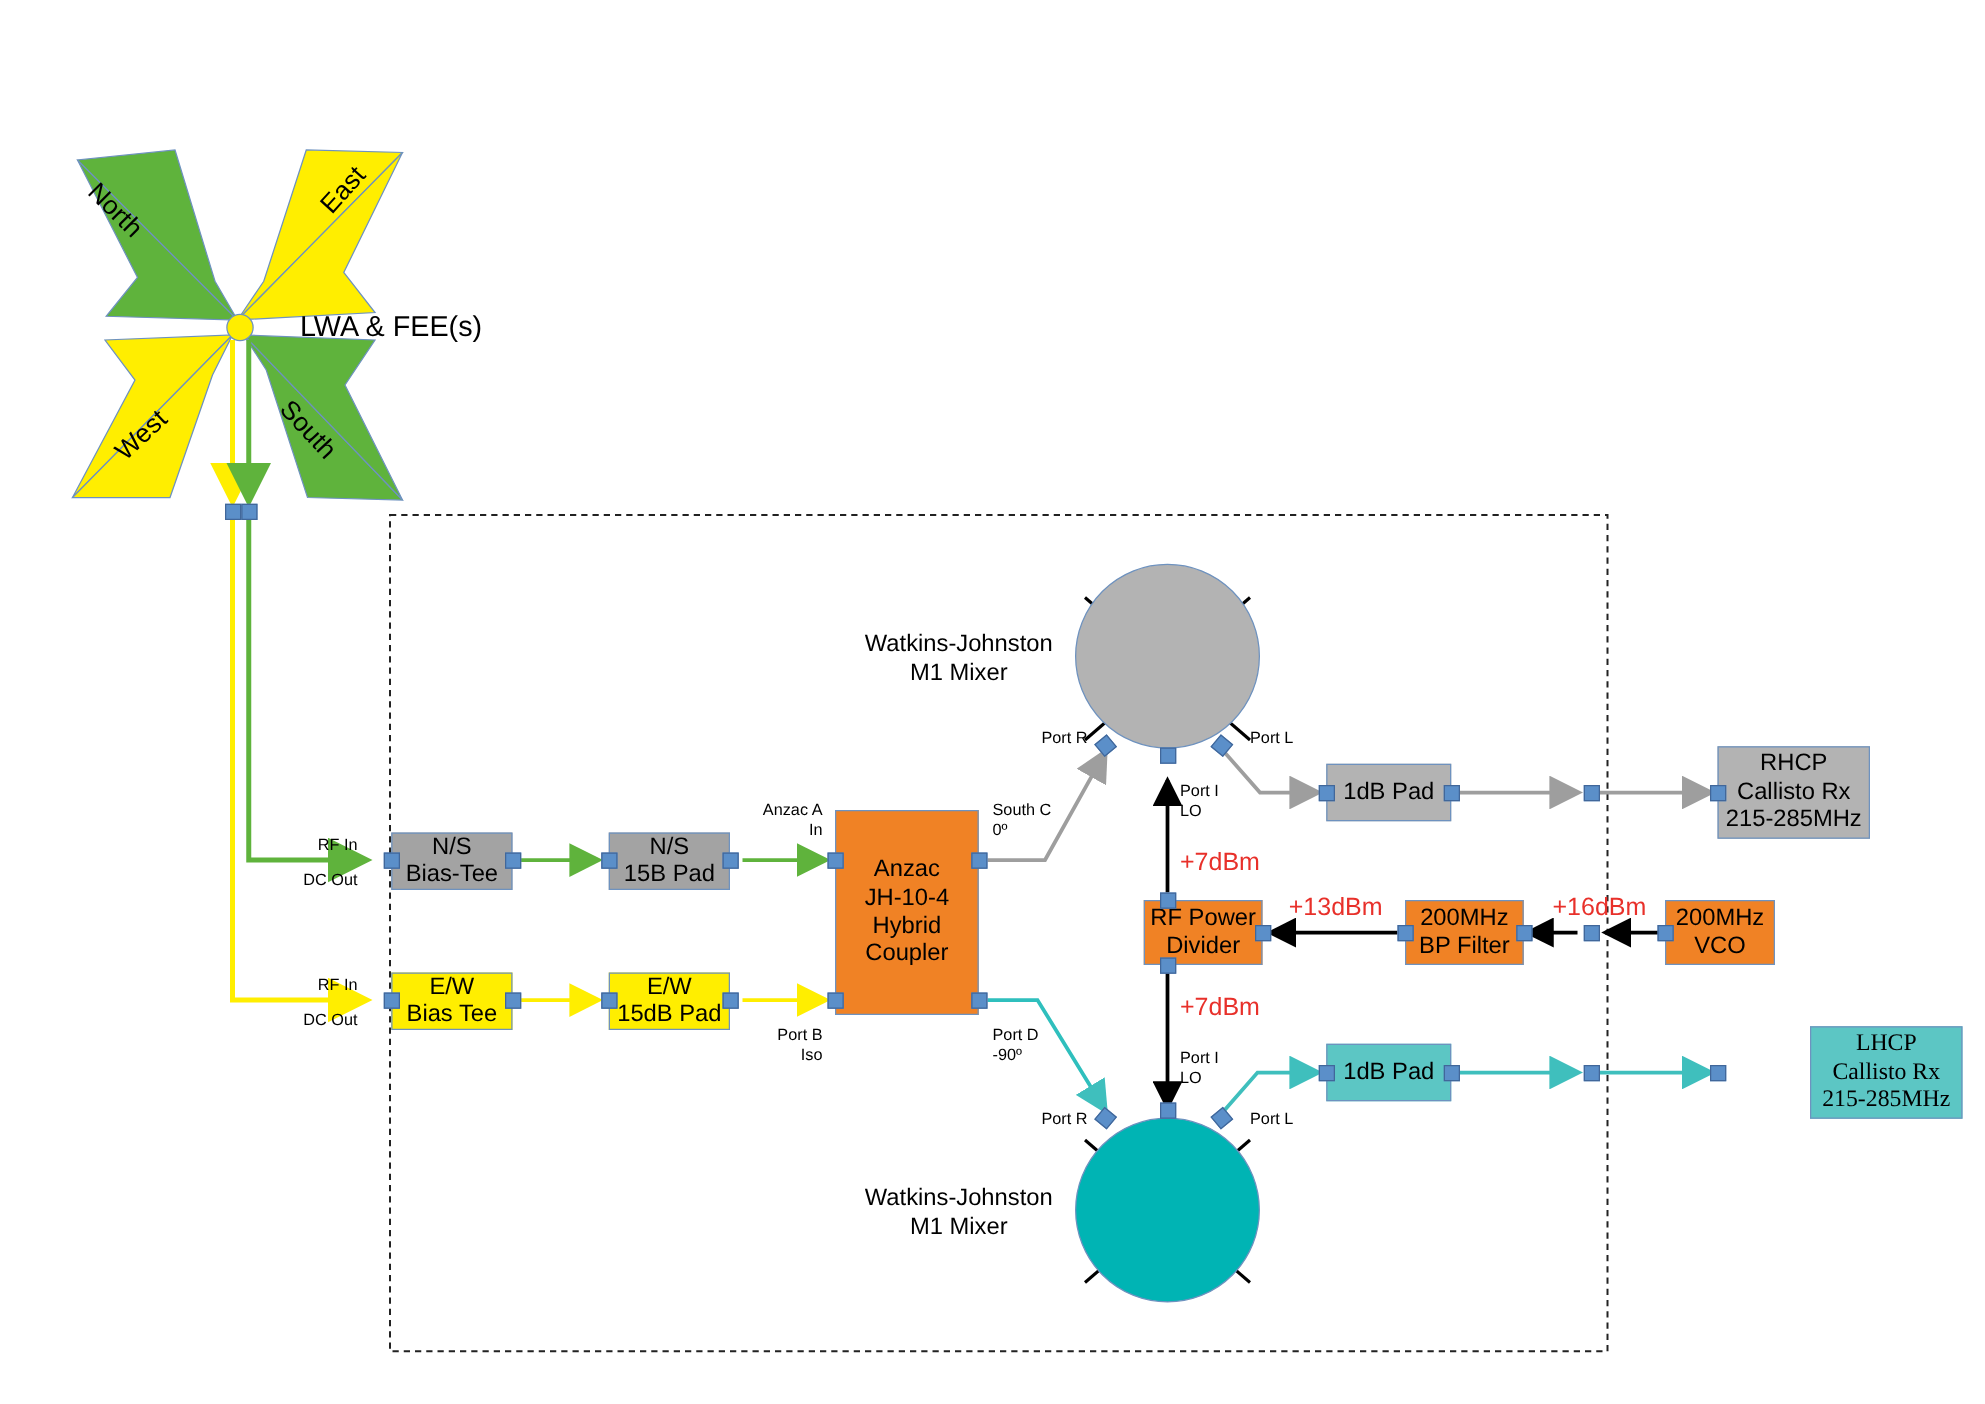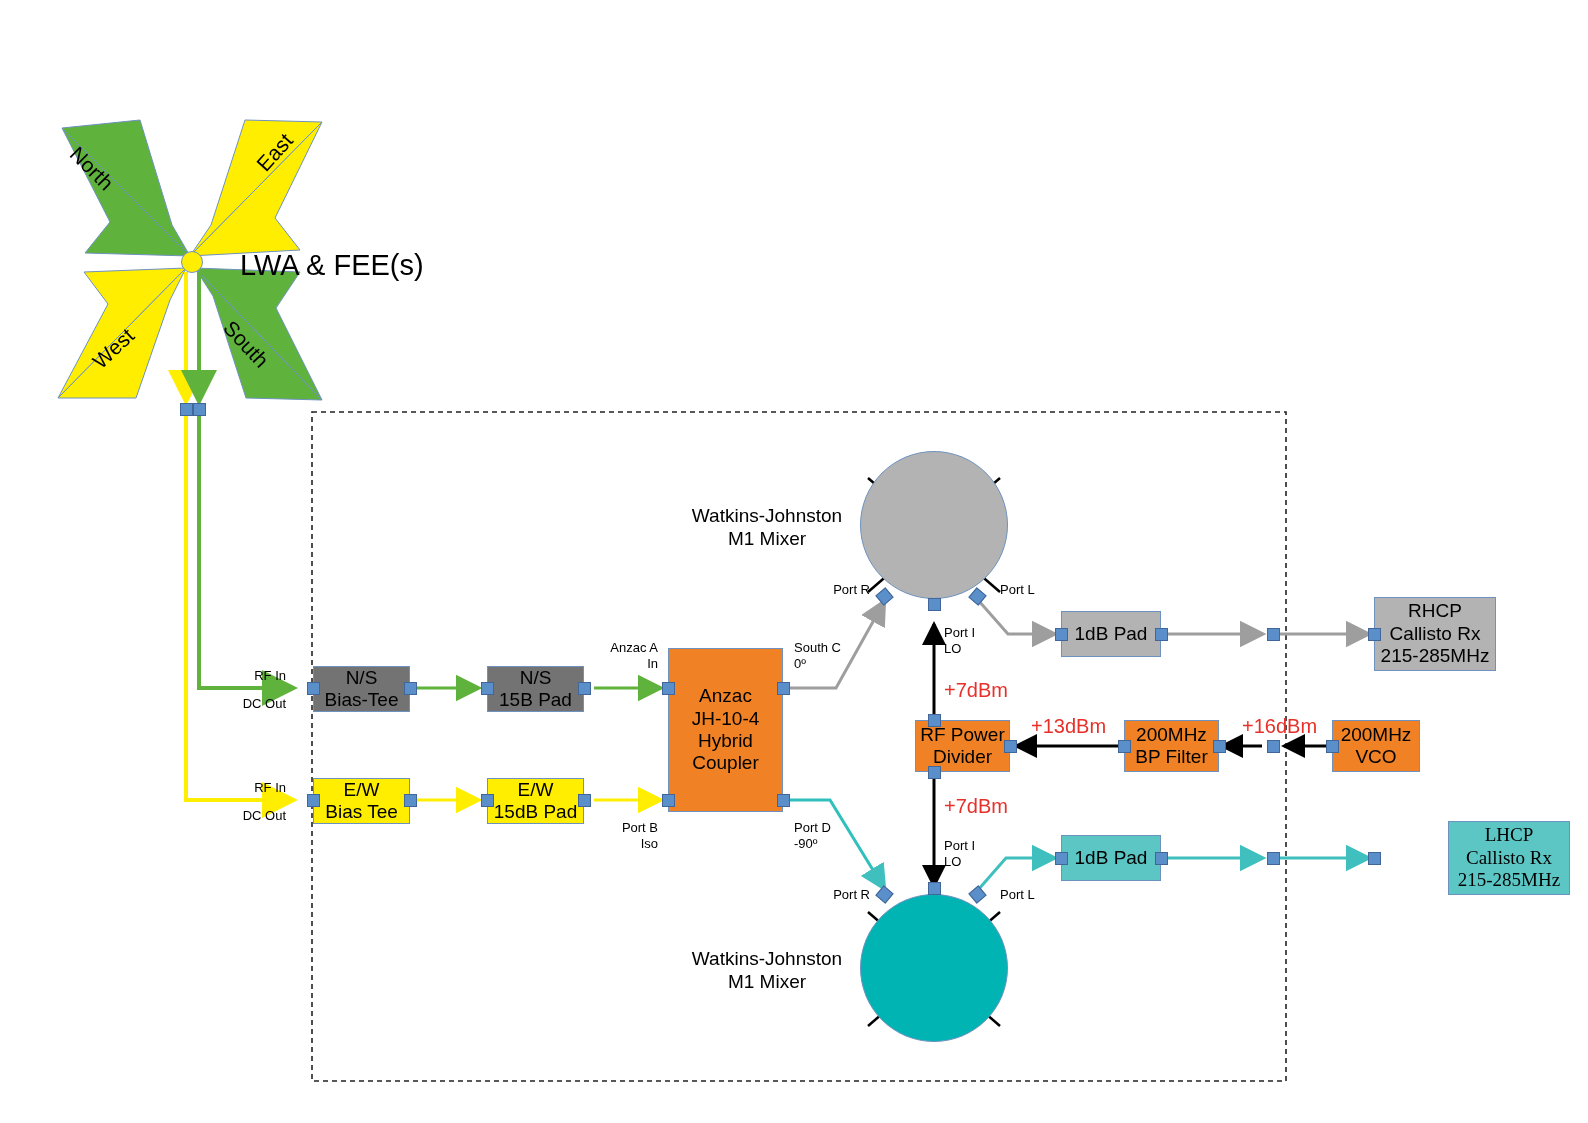--- a/index.html
+++ b/index.html
@@ -33,21 +33,21 @@
     display: flex;
     align-items: center;
     justify-content: center;
     text-align: center;
     line-height: 1.18;
     color: #000000;
     font-size: 19px;
     white-space: pre-line;
     z-index: 5;
   }
-  .node.green   { background: #737373; }
+  .node.green   { background: #a3a3a3; }
   .node.yellow  { background: #FFEE00; }
   .node.orange  { background: #F08225; }
   .node.gray    { background: #B3B3B3; text-align: center; }
   .node.teal    { background: #5CC6C4; }
 
   .mixer {
     position: absolute;
     border: 1px solid #6E92BF;
     border-radius: 50%;
     box-sizing: border-box;
@@ -56,21 +56,21 @@
   .mixer.gray { background: #B3B3B3; }
   .mixer.teal { background: #00B4B4; }
 
   .label {
     position: absolute;
     color: #000000;
     white-space: pre-line;
     line-height: 1.2;
     z-index: 6;
   }
-  .label.big   { font-size: 29px; }
+  .label.big   { font-size: 23px; }
   .label.med   { font-size: 19px; }
   .label.small { font-size: 13px; }
   .label.power { font-size: 20px; color: #E8302A; }
   .label.center { text-align: center; }
   .label.right  { text-align: right; }
 
   .connector {
     position: absolute;
     width: 13px;
     height: 13px;

